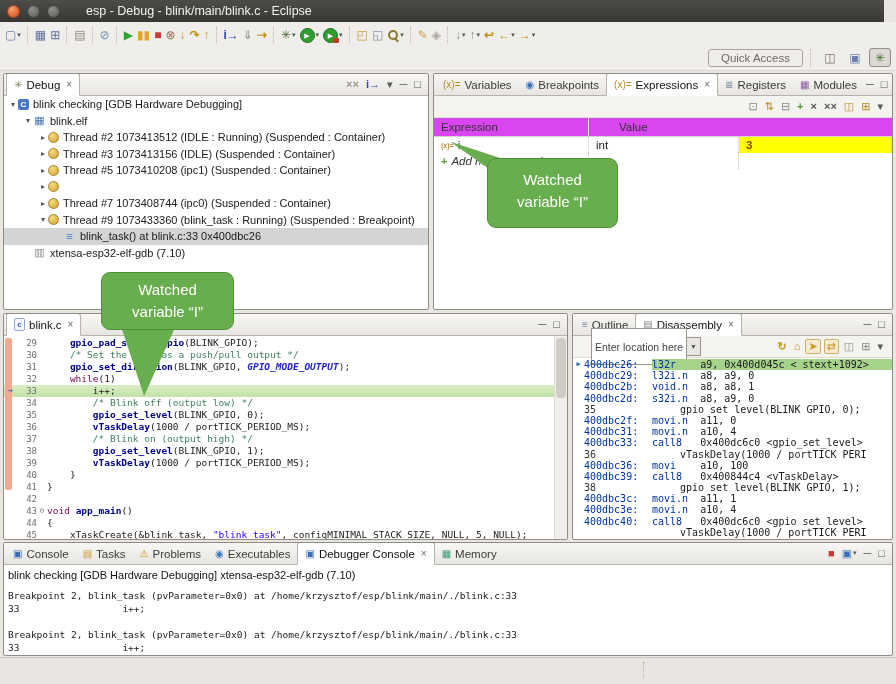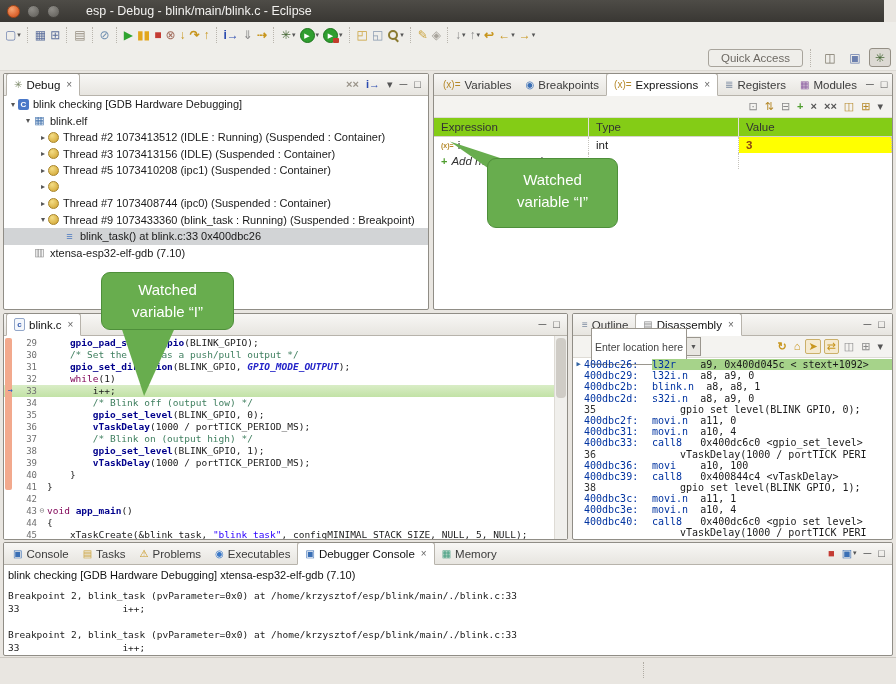--- a/index.html
+++ b/index.html
@@ -69,22 +69,22 @@
   .ti{width:13px;height:12px;display:inline-flex;align-items:center;justify-content:center;
      margin-right:4px;flex:none;font-size:9px;}
   .ti-launch{background:#4a78c8;color:#fff;border-radius:2px;font-weight:bold;font-size:8px;width:11px;height:11px;}
   .ti-exe{color:#4a78b0;font-size:11px;}
   .ti-thread{background:radial-gradient(circle at 35% 30%,#f4dd85,#cfa12c);border:1px solid #a8842a;
      border-radius:50%;width:9px;height:9px;}
   .ti-frame{color:#4a78c0;font-weight:bold;font-size:11px;}
   .ti-gdb{color:#8a8a8a;font-size:11px;}
 
   
-  .thead{display:flex;height:18px;align-items:center;background:#84cc16;border-bottom:1px solid #d6d3cd;
-     font-size:11.5px;color:#333;}
+  .thead{display:flex;height:18px;align-items:center;background:#d946ef;border-bottom:1px solid #d6d3cd;
+     font-size:11.5px;color:#333;gap:23px;}
   .th{box-sizing:border-box;padding-left:7px;border-right:1px solid #e3e0da;height:18px;
      display:flex;align-items:center;}
   .col-exp{width:155px;}.col-type{width:150px;}.col-val{flex:1;border-right:none;}
   .erow{display:flex;height:16px;align-items:center;font-size:11.5px;}
   .ecell{box-sizing:border-box;padding-left:7px;height:16px;display:flex;align-items:center;gap:4px;
      border-right:1px dotted #c6c3bd;}
   .exicon{color:#b5892a;font-size:7px;font-weight:bold;letter-spacing:0;}
   .addicon{color:#4f9e2f;font-weight:bold;font-size:11px;}
   .addlabel{font-style:italic;color:#333;}
   #expr-body{position:relative;height:100%;}
@@ -412,21 +412,20 @@
           <span class="ptool">
             <span class="pg" style="color: rgb(181, 137, 42);">⊞</span>
           </span>
           <span class="ptool">
             <span class="pg" style="color: rgb(85, 85, 85);">▾</span>
           </span>
         </div>
     </div>
     <div class="thead">
       <div class="th col-exp">Expression</div>
-      <div class="th col-type">Type</div>
       <div class="th col-val">Value</div>
     </div>
     <div id="expr-body">
       <div class="erow">
         <div class="ecell col-exp">
           <span class="exicon">(x)=</span>
           <span>i</span>
         </div>
         <div class="ecell col-type">
           <span>int</span>
@@ -625,21 +624,21 @@
             <span class="pg" style="color: rgb(138, 138, 138);">⊞</span>
           </span>
           <span class="ptool">
             <span class="pg" style="color: rgb(85, 85, 85);">▾</span>
           </span>
         </div>
     </div>
     <div id="disasm-lines">
         <div class="dl cur"><span class="dmark">▶</span><span class="daddr">400dbc26:</span><span class="dbody"><span class="dmn">l32r    </span><span class="dops">a9, 0x400d045c &lt;_stext+1092&gt;</span></span></div>
         <div class="dl"><span class="dmark"></span><span class="daddr">400dbc29:</span><span class="dbody"><span class="dmn">l32i.n  </span><span class="dops">a8, a9, 0</span></span></div>
-        <div class="dl"><span class="dmark"></span><span class="daddr">400dbc2b:</span><span class="dbody"><span class="dmn">blink.n  </span><span class="dops">a8, a8, 1</span></span></div>
+        <div class="dl"><span class="dmark"></span><span class="daddr">400dbc2b:</span><span class="dbody"><span class="dmn">void.n  </span><span class="dops">a8, a8, 1</span></span></div>
         <div class="dl"><span class="dmark"></span><span class="daddr">400dbc2d:</span><span class="dbody"><span class="dmn">s32i.n  </span><span class="dops">a8, a9, 0</span></span></div>
         <div class="dl"><span class="dmark"></span><span class="daddr dsrcnum">35</span><span class="dbody"><span class="dsrc">gpio_set_level(BLINK_GPIO, 0);</span></span></div>
         <div class="dl"><span class="dmark"></span><span class="daddr">400dbc2f:</span><span class="dbody"><span class="dmn">movi.n  </span><span class="dops">a11, 0</span></span></div>
         <div class="dl"><span class="dmark"></span><span class="daddr">400dbc31:</span><span class="dbody"><span class="dmn">movi.n  </span><span class="dops">a10, 4</span></span></div>
         <div class="dl"><span class="dmark"></span><span class="daddr">400dbc33:</span><span class="dbody"><span class="dmn">call8   </span><span class="dops">0x400dc6c0 &lt;gpio_set_level&gt;</span></span></div>
         <div class="dl"><span class="dmark"></span><span class="daddr dsrcnum">36</span><span class="dbody"><span class="dsrc">vTaskDelay(1000 / portTICK_PERI</span></span></div>
         <div class="dl"><span class="dmark"></span><span class="daddr">400dbc36:</span><span class="dbody"><span class="dmn">movi    </span><span class="dops">a10, 100</span></span></div>
         <div class="dl"><span class="dmark"></span><span class="daddr">400dbc39:</span><span class="dbody"><span class="dmn">call8   </span><span class="dops">0x400844c4 &lt;vTaskDelay&gt;</span></span></div>
         <div class="dl"><span class="dmark"></span><span class="daddr dsrcnum">38</span><span class="dbody"><span class="dsrc">gpio_set_level(BLINK_GPIO, 1);</span></span></div>
         <div class="dl"><span class="dmark"></span><span class="daddr">400dbc3c:</span><span class="dbody"><span class="dmn">movi.n  </span><span class="dops">a11, 1</span></span></div>

